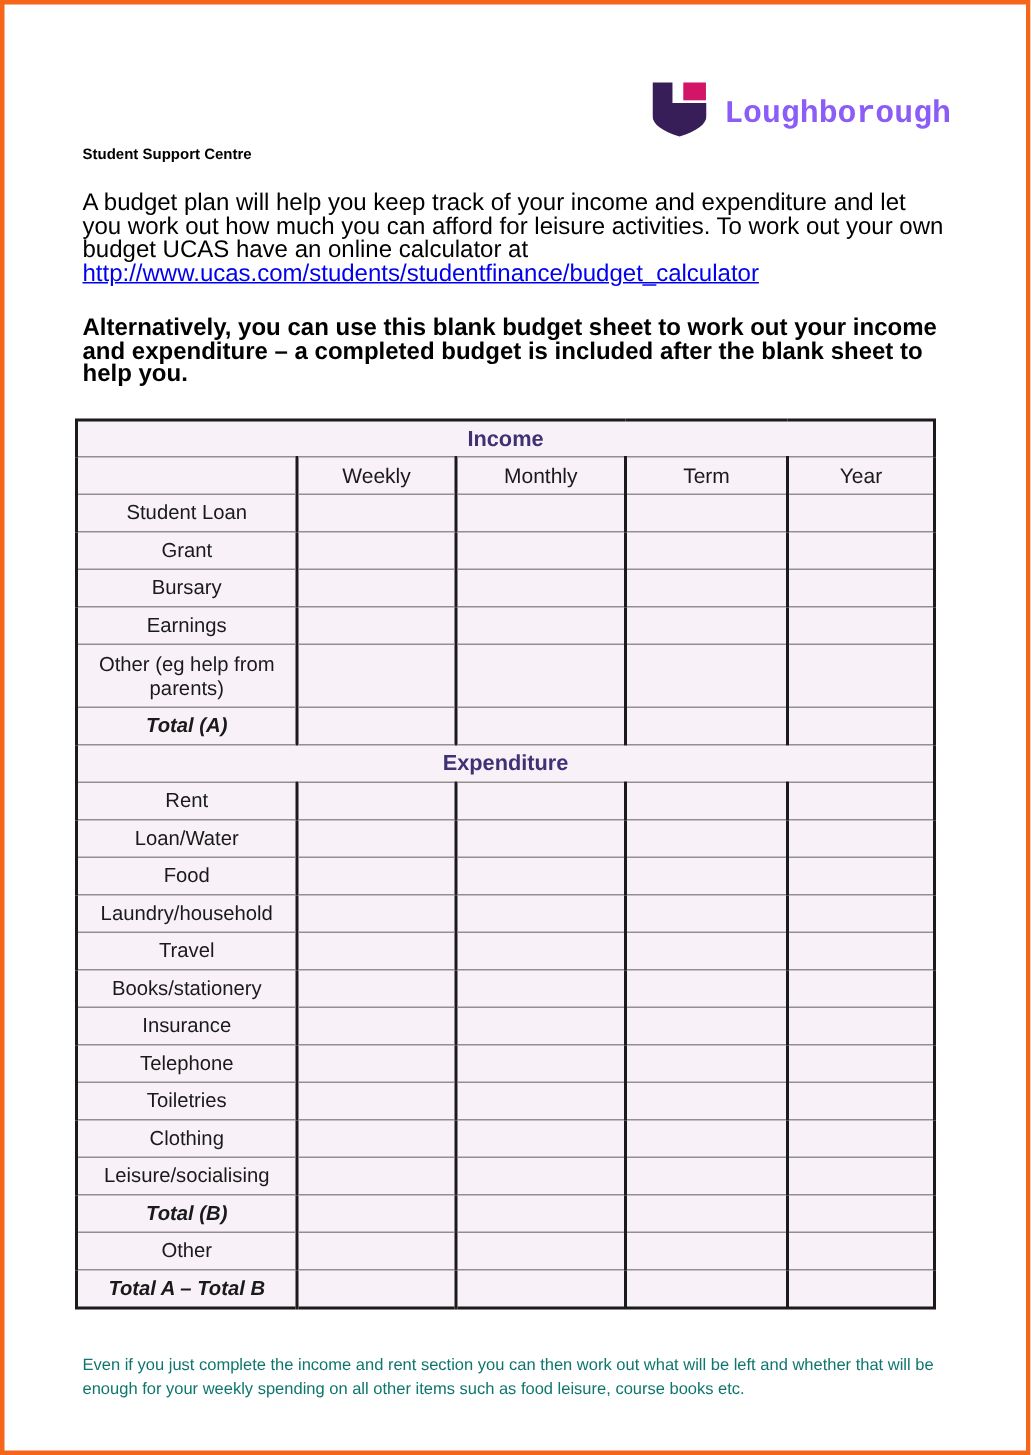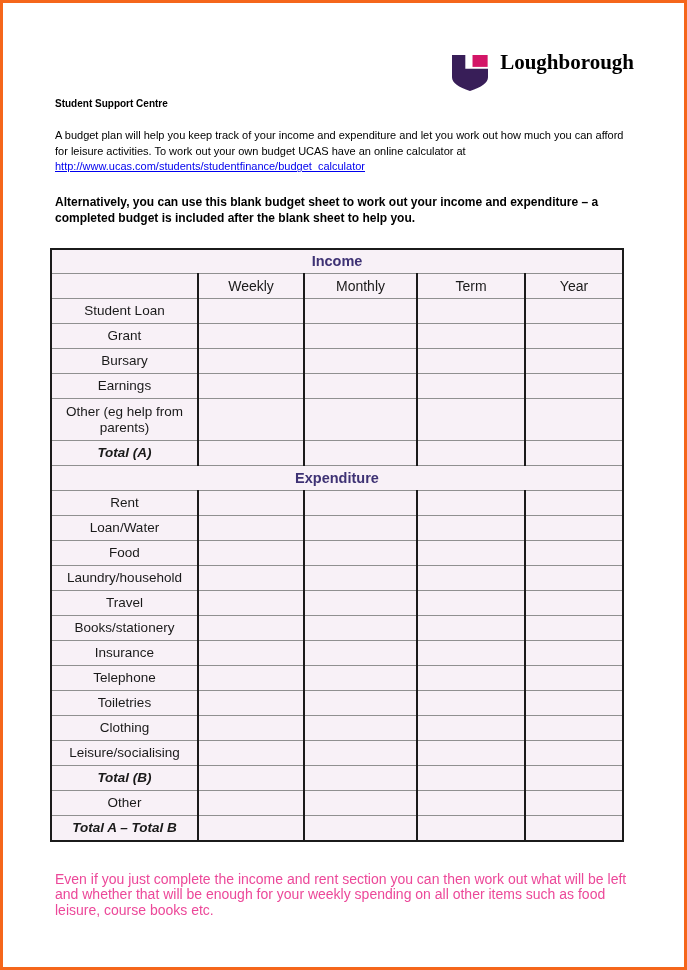--- a/index.html
+++ b/index.html
@@ -14,35 +14,35 @@
     border: 3px solid #f5661b;
     overflow: hidden;
   }
 
   .content { position: relative; padding: 0 55px 0 52px; }
 
   
   .logo { position: absolute; top: 48px; right: 50px; display: flex; align-items: flex-start; }
   .logo-mark { width: 36px; height: 44px; margin-right: 12px; }
   .logo-text {
-    font-family: Liberation Serif, serif;
+    font-family: Liberation Mono, monospace;
     font-weight: bold;
-    color: #000000;
+    color: #8b5cf6;
     line-height: 20px;
     font-size: 21px;
-    margin-top: 1px;
+    margin-top: 16px;
   }
   .logo-text .line2 { font-size: 20px; }
 
   
   h1.title { margin-top: 95px; font-size: 10px; font-weight: bold; color: #000; }
-  p.intro  { margin-top: 19px; font-size: 11px; line-height: 15.7px; color: #000; }
+  p.intro  { margin-top: 19px; font-size: 16px; line-height: 15.7px; color: #000; }
   a.link   { color: #0000ee; text-decoration: underline; cursor: pointer; }
-  p.alt    { margin-top: 20px; font-size: 12px; line-height: 15.7px; font-weight: bold; color: #000; }
-  p.footer { margin-top: 30px; font-size: 14px; line-height: 15.7px; color: #ec4899; }
+  p.alt    { margin-top: 20px; font-size: 16px; line-height: 15.7px; font-weight: bold; color: #000; }
+  p.footer { margin-top: 30px; font-size: 11px; line-height: 15.7px; color: #0f766e; }
 
   
   table.budget {
     margin: 21px 11px 0 -5px;
     border-collapse: collapse;
     width: 572px;
     background: #f8f1f7;
     border: 2px solid #1b1b1b;
     font-size: 13.5px;
     table-layout: fixed;

